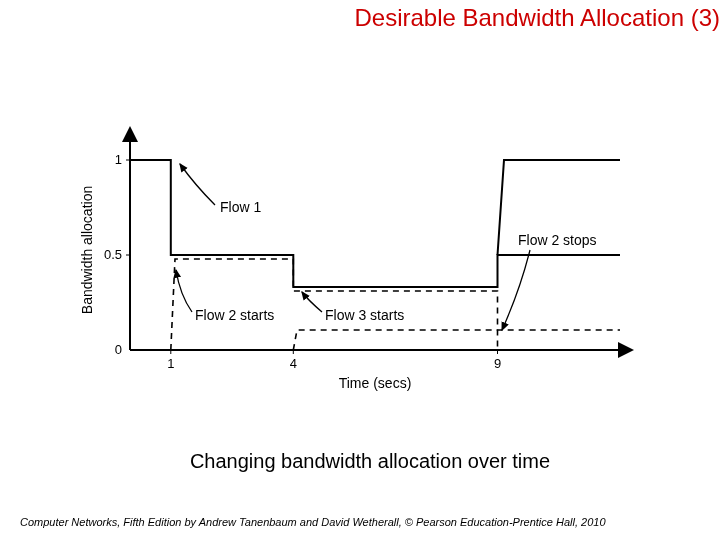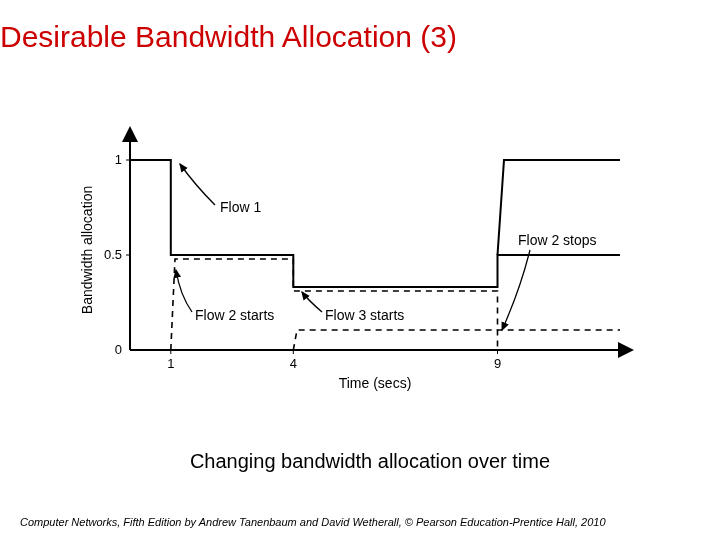--- a/index.html
+++ b/index.html
@@ -7,23 +7,23 @@
     padding: 0;
     width: 720px;
     height: 540px;
     background: #fff;
     font-family: Arial, Helvetica, sans-serif;
     position: relative;
     overflow: hidden;
   }
   .title {
     color: #cc0000;
-    font-size: 30px;
-    text-align: left;
-    margin-top: 20px;
+    font-size: 24px;
+    text-align: right;
+    margin-top: 4px;
     font-weight: normal;
   }
   .chart-wrap {
     position: absolute;
     left: 80px;
     top: 120px;
     width: 560px;
     height: 280px;
   }
   .caption {

